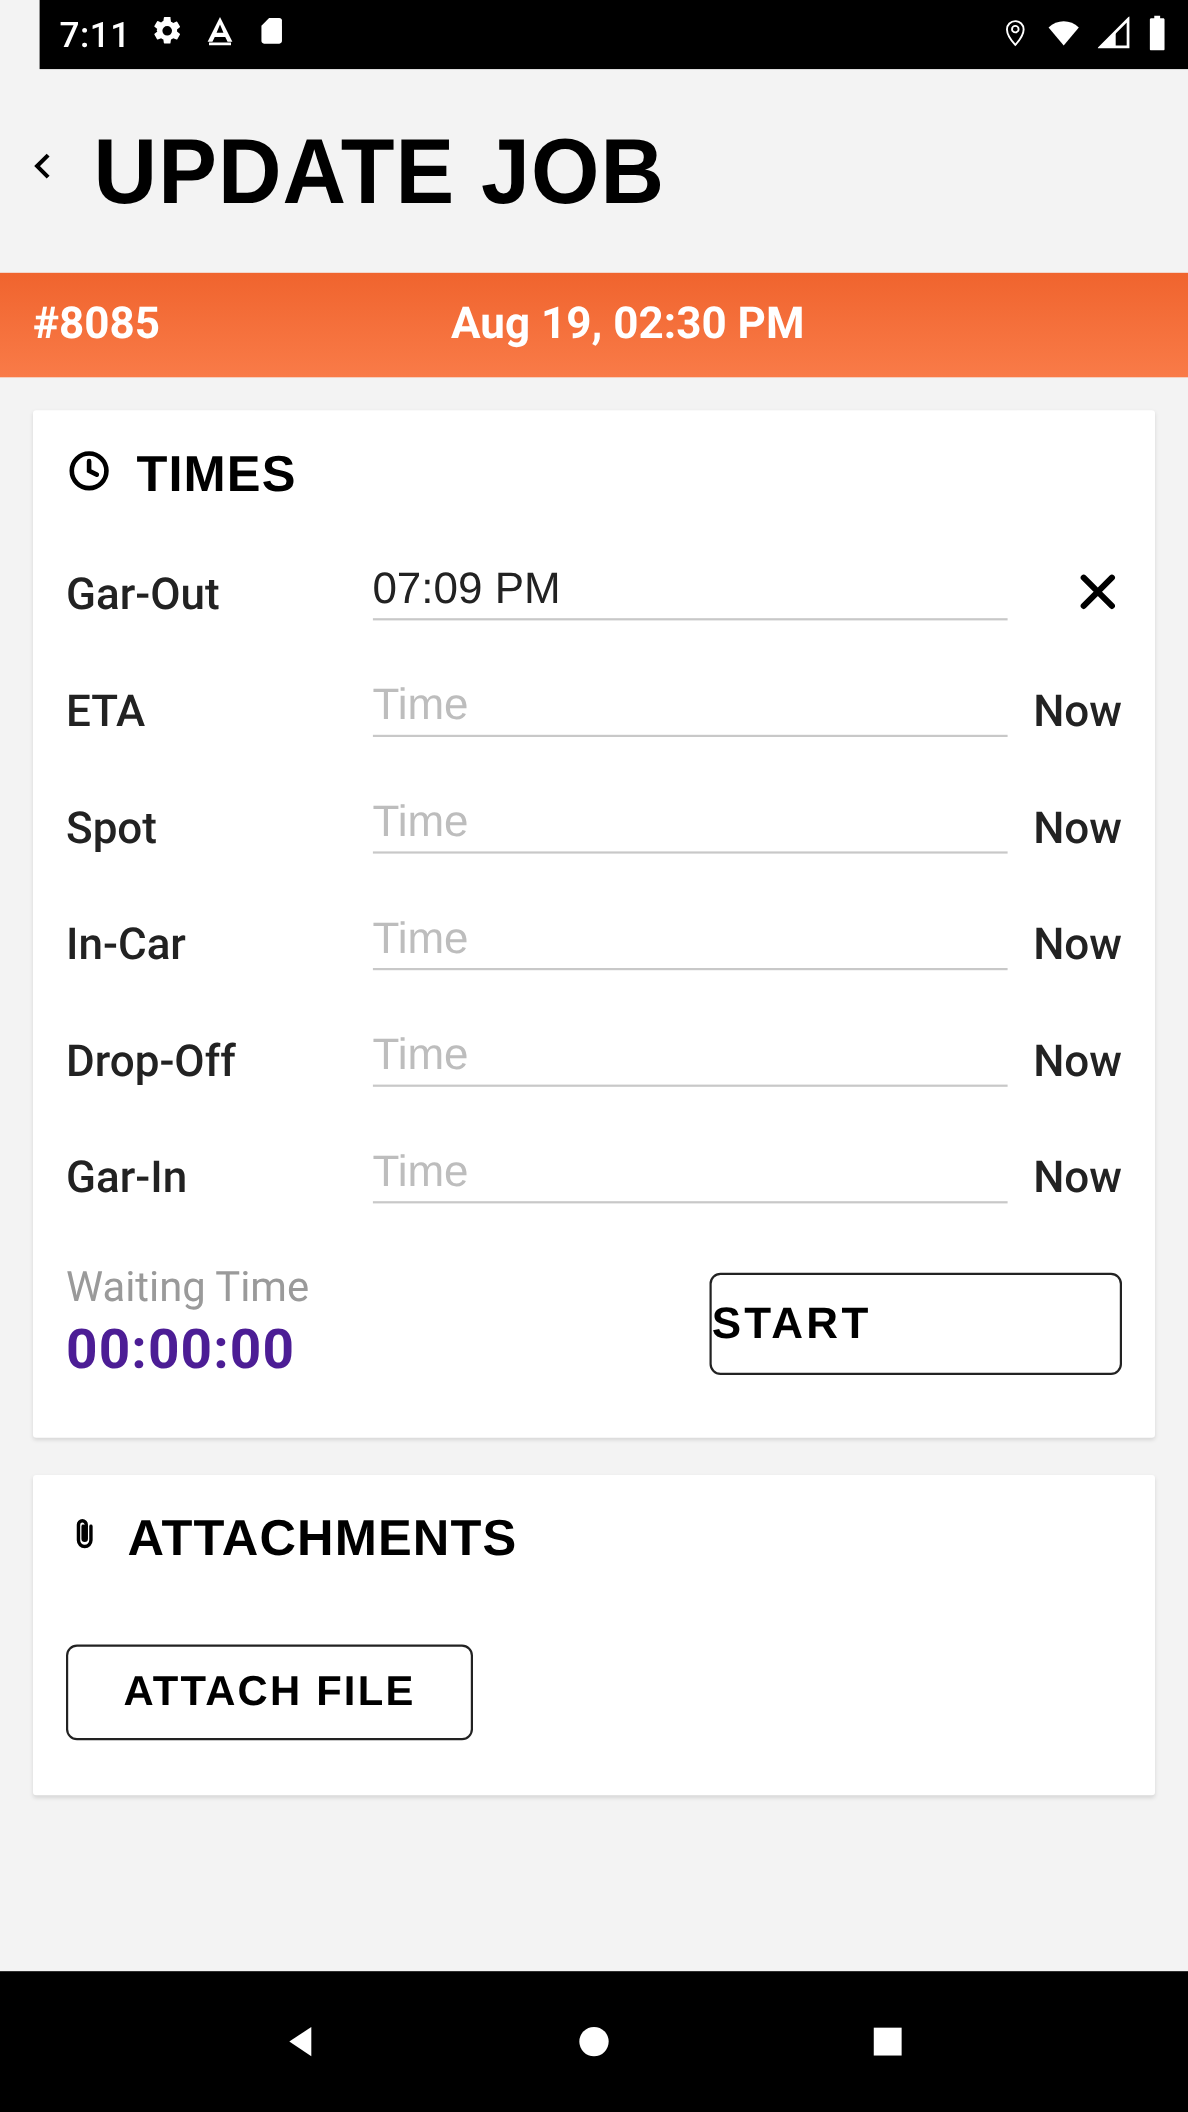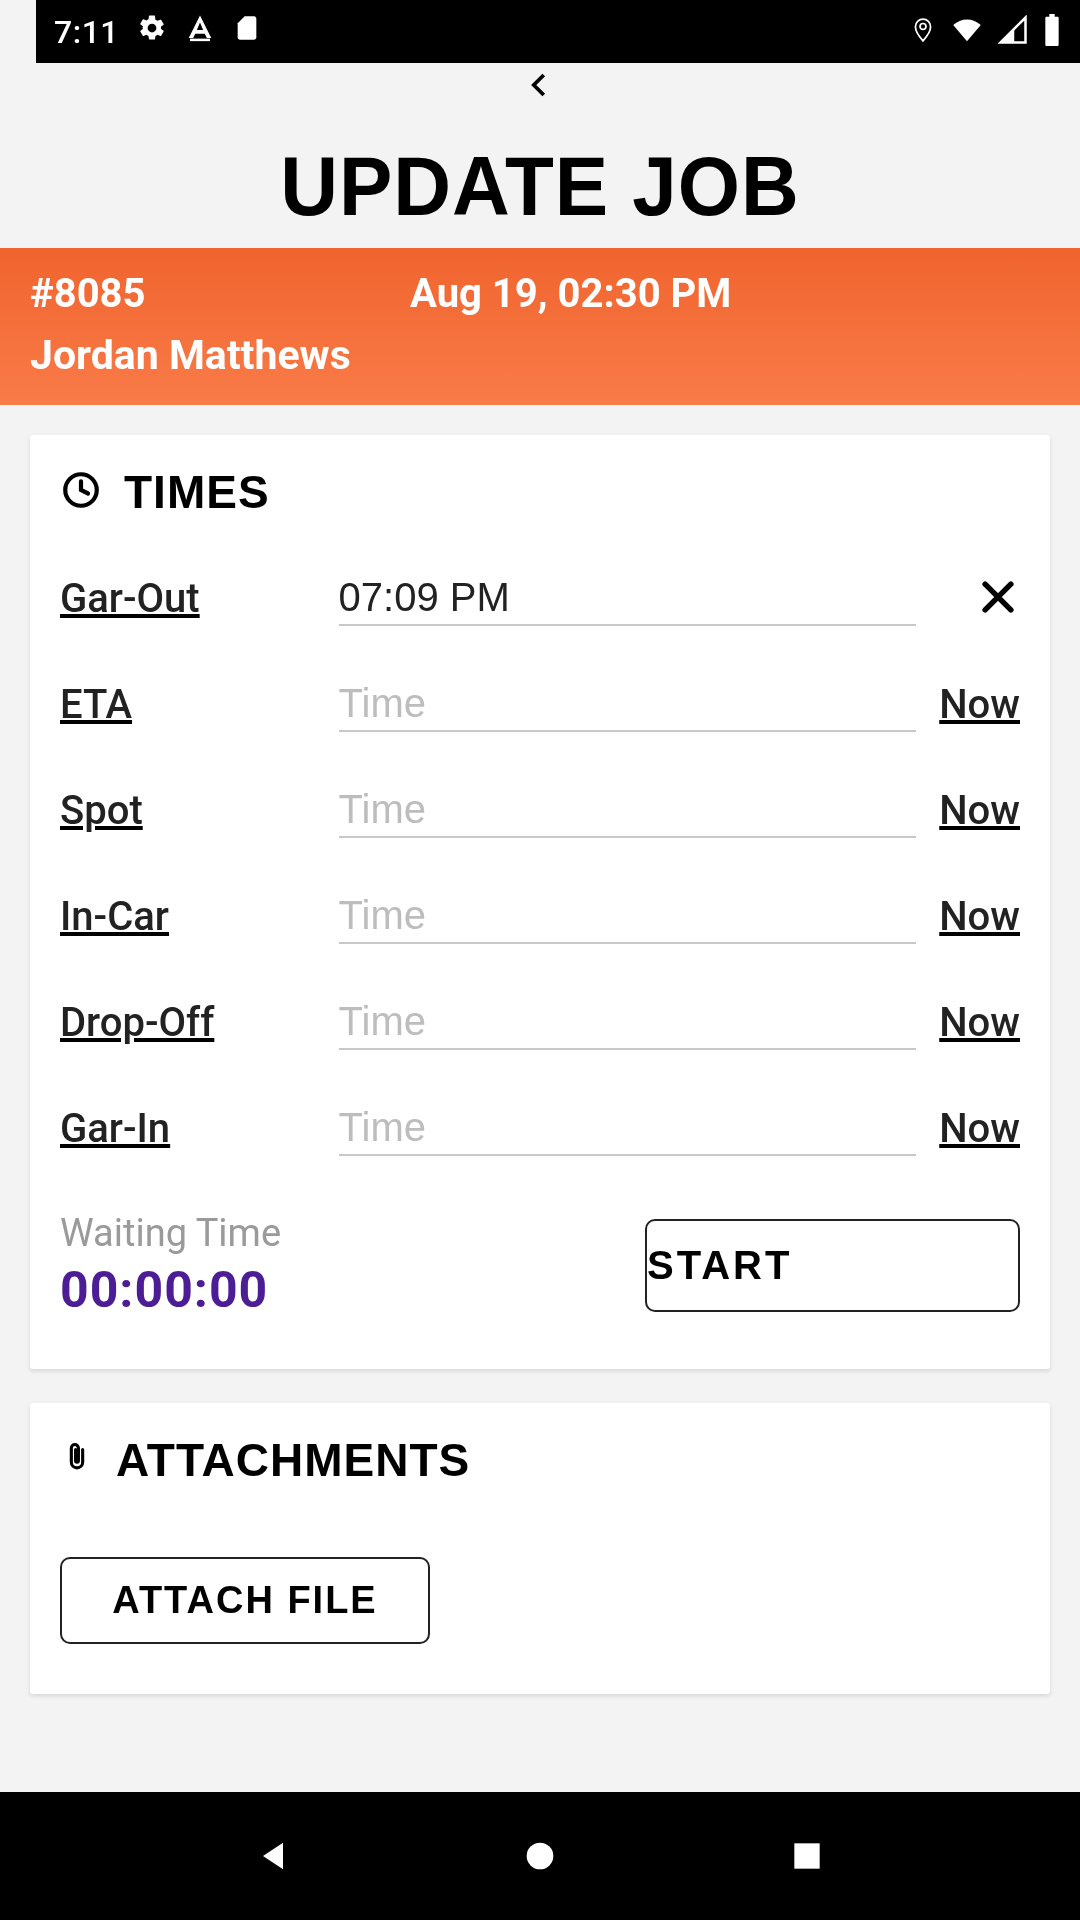--- a/index.html
+++ b/index.html
@@ -6,21 +6,21 @@
   html, body { width: 1080px; height: 1920px; font-family: -apple-system, BlinkMacSystemFont, "Segoe UI", Roboto, Helvetica, Arial, sans-serif; background: #f3f3f3; overflow: hidden; }
 
   
   .status-bar { height: 63px; background: #000; color: #fff; display: flex; align-items: center; justify-content: space-between; padding: 0 18px; margin-left: 36px; }
   .status-left { display: flex; align-items: center; gap: 18px; font-size: 32px; font-weight: 500; }
   .status-right { display: flex; align-items: center; gap: 14px; }
   .status-icon-svg { fill: #fff; }
   .status-time { font-size: 32px; letter-spacing: 0.5px; }
 
   
-  .title-bar { height: 185px; background: #f3f3f3; display: flex; align-items: center; padding-left: 25px; padding-right: 25px; gap: 30px; flex-direction: column; }
+  .title-bar { height: 185px; background: #f3f3f3; display: flex; align-items: center; padding-left: 25px; padding-right: 25px; gap: 30px; }
   .back-chevron { font-size: 40px; font-weight: 700; }
   .page-title { font-family: "Arial Black", "Helvetica Neue", sans-serif; font-weight: 900; font-size: 80px; letter-spacing: 1px; transform: scaleY(1.05); }
   .page-title-wrap { line-height: 1; }
 
   
   .job-banner { background: linear-gradient(180deg, #f0642e 0%, #f97b48 100%); color: #fff; padding: 22px 30px 26px 30px; }
   .job-banner-row1 { display: flex; }
   .job-id { font-size: 40px; font-weight: 700; width: 380px; }
   .job-date { font-size: 40px; font-weight: 700; }
   .job-name { font-size: 41px; font-weight: 700; margin-top: 14px; }
@@ -28,21 +28,21 @@
   
   .content { padding: 30px; }
 
   
   .card { background: #fff; border-radius: 3px; box-shadow: 0 2px 4px rgba(0,0,0,0.12); padding: 30px 30px 50px 30px; margin-bottom: 34px; }
   .card-header { display: flex; align-items: center; gap: 22px; margin-bottom: 56px; }
   .card-header-icon { }
   .card-title { font-family: "Arial Black", "Helvetica Neue", sans-serif; font-weight: 900; font-size: 46px; letter-spacing: 1px; }
 
   
-  .time-row { display: flex; align-items: flex-start; margin-bottom: 55px; text-decoration: underline; }
+  .time-row { display: flex; align-items: flex-end; margin-bottom: 55px; }
   .time-row:last-of-type { margin-bottom: 40px; }
   .time-label { width: 280px; font-size: 40px; font-weight: 500; color: #222; }
   .time-input-wrap { flex: 0 0 577px; border-bottom: 2px solid #c8c8c8; padding-bottom: 4px; }
   .time-input { font-size: 40px; font-weight: 500; color: #222; width: 100%; border: none; outline: none; background: transparent; }
   .time-input::placeholder { color: #bdbdbd; font-weight: 400; }
   .time-action { width: 105px; text-align: right; font-size: 40px; font-weight: 500; color: #222; }
   .time-clear { width: 105px; display: flex; justify-content: flex-end; align-items: center; }
 
   
   .waiting-row { display: flex; align-items: center; justify-content: space-between; margin-top: 30px; }
@@ -119,21 +119,20 @@
   <div class="page-title-wrap">
     <div class="page-title">UPDATE JOB</div>
   </div>
 </div>
 
 <div class="job-banner">
   <div class="job-banner-row1">
     <div class="job-id">#8085</div>
     <div class="job-date">Aug 19, 02:30 PM</div>
   </div>
-  <div class="job-name">Jordan Matthews</div>
 </div>
 
 <div class="content">
 
   <div class="card">
     <div class="card-header">
       <span class="card-header-icon">
         <svg width="42" height="42" viewBox="0 0 24 24">
             <circle cx="12" cy="12" r="9" fill="none" stroke="#000" stroke-width="2.4"></circle>
             <path d="M12 7 L12 12 L16 14" fill="none" stroke="#000" stroke-width="2.4" stroke-linecap="round"></path>

